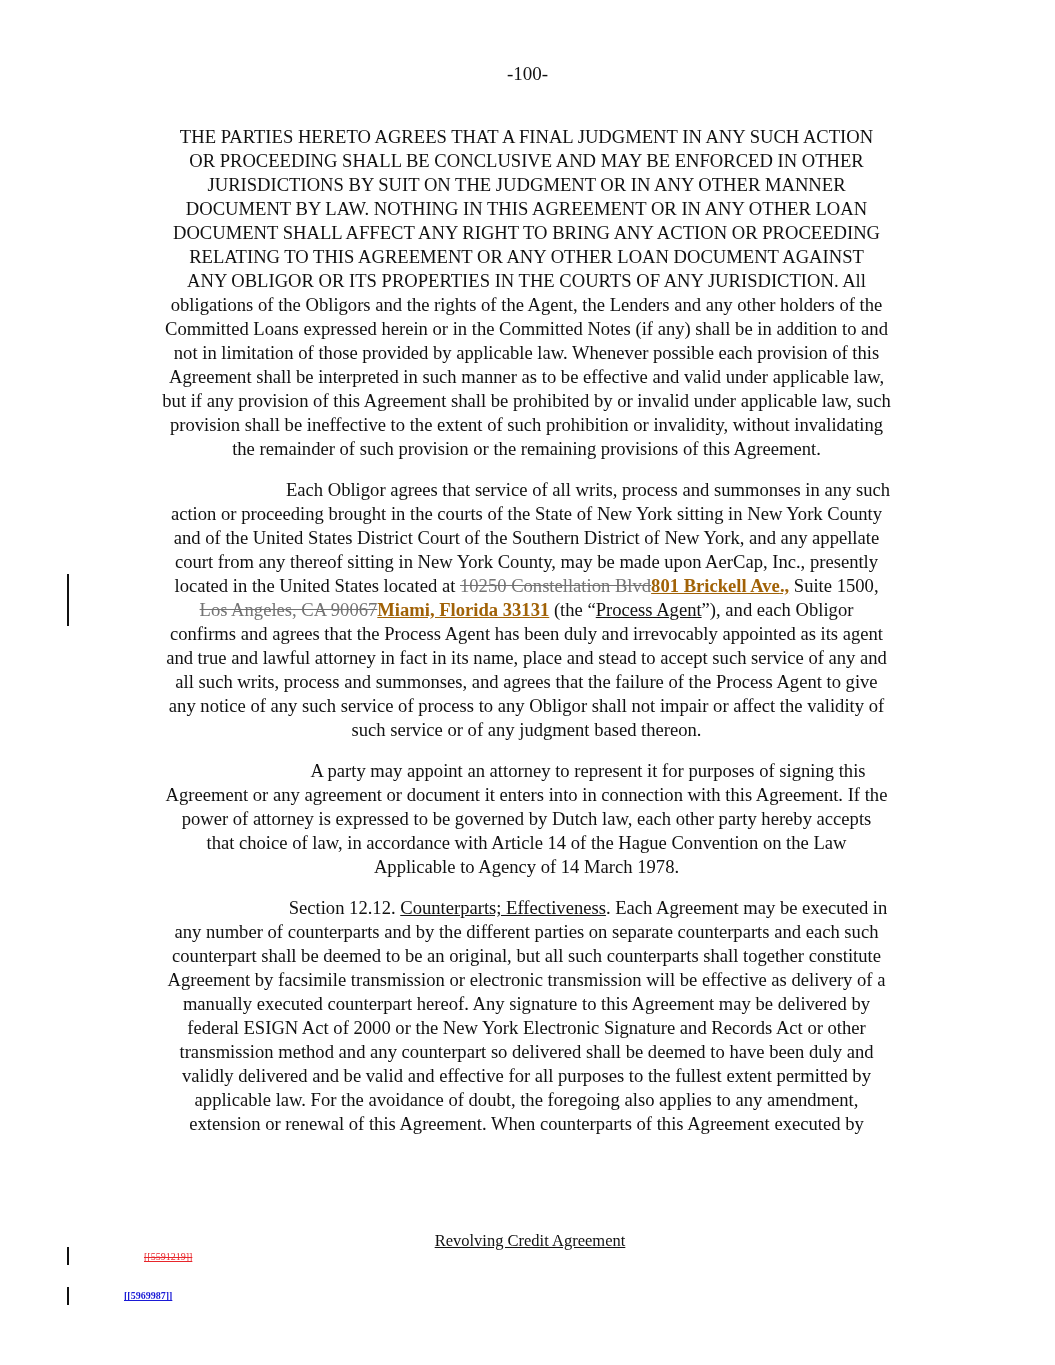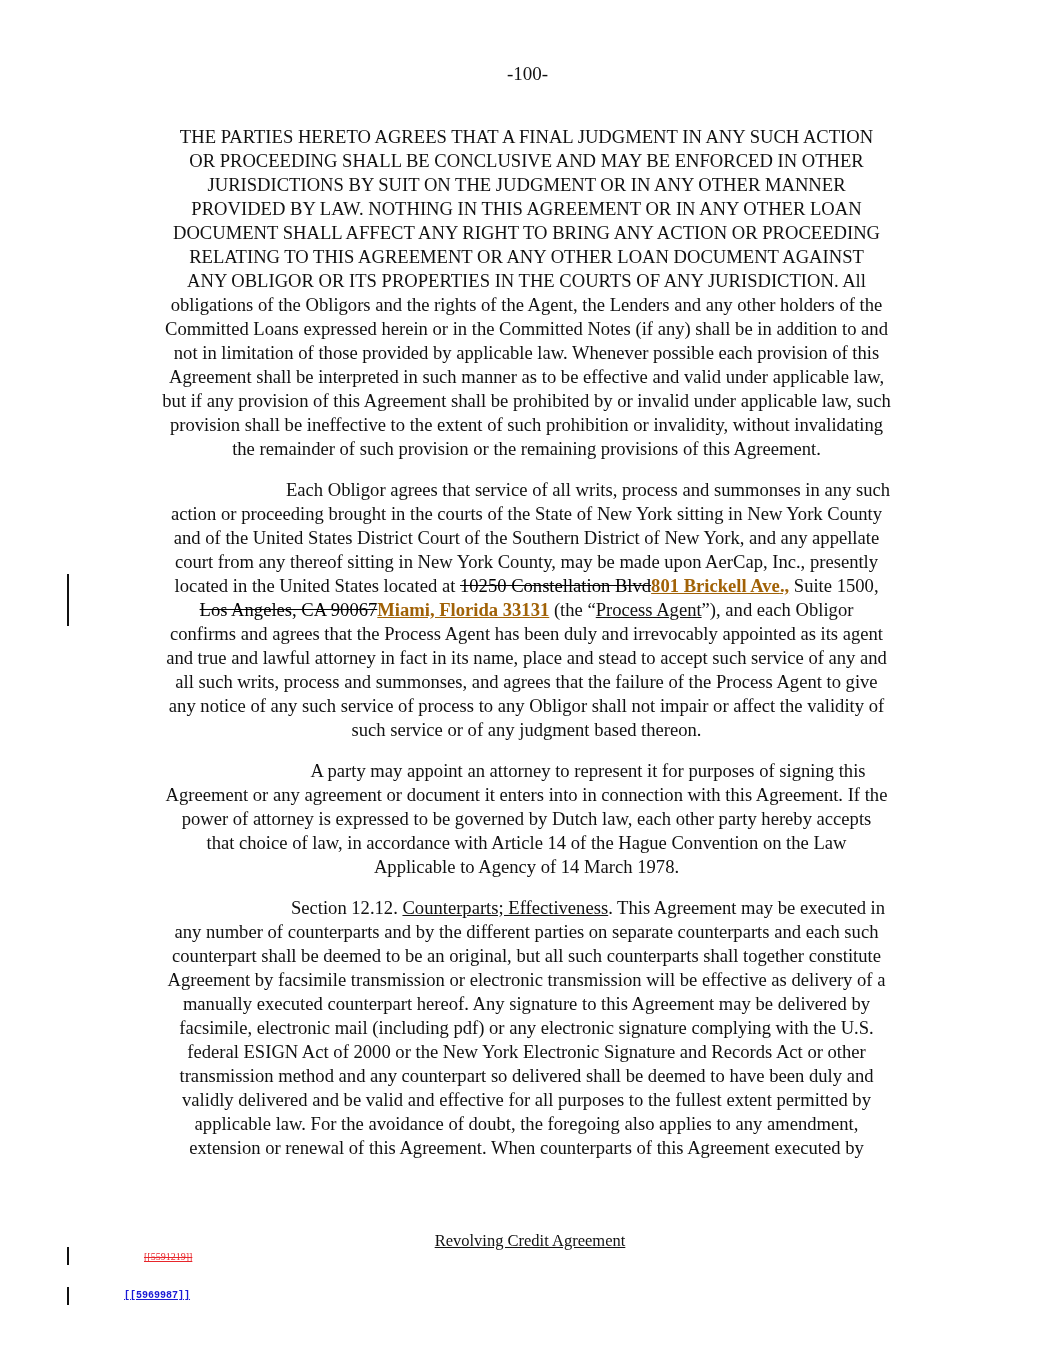--- a/index.html
+++ b/index.html
@@ -11,52 +11,52 @@
   .page-number {
     position: absolute; top: 62px; left: 0; width: 1055px;
     text-align: center; font-size: 19px; line-height: 24px;
   }
   .body-text {
     position: absolute; left: 124px; top: 125px; width: 805px;
     font-size: 18.6px; line-height: 24px;
   }
   .para { margin: 0 0 17px 0; text-align: center; }
   .line { display: block; white-space: nowrap; }
-  .del { color: #000000; text-decoration: line-through; }
+  .del { color: #737373; text-decoration: line-through; }
   .ins { color: #a16207; font-weight: bold; text-decoration: underline; }
   .u { text-decoration: underline; margin-top: 44px; }
   .change-bar {
     position: absolute; left: 67px; width: 2px; background: #111;
   }
   .footer-title {
     position: absolute; top: 1231px; left: 0; width: 1060px;
     text-align: center; font-size: 16.5px; text-decoration: underline;
   }
   .footer-id {
     position: absolute; left: 124px; font-size: 10px;
   }
   .footer-id.old { top: 1251px; color: #e8262b; text-decoration: underline line-through; padding-left: 20px; }
-  .footer-id.new { top: 1290px; color: #1a1ad6; font-weight: bold; text-decoration: underline; font-family: Liberation Mono, monospace; }
+  .footer-id.new { top: 1290px; color: #1a1ad6; font-weight: bold; text-decoration: underline; }
 </style>
 </head>
 <body>
 
 <div class="page-number">-100-</div>
 
 <div class="change-bar" style="top:574px;height:52px;"></div>
 <div class="change-bar" style="top:1247px;height:18px;"></div>
 <div class="change-bar" style="top:1287px;height:18px;"></div>
 
 <div class="body-text">
 
   <p class="para">
     <span class="line">THE PARTIES HERETO AGREES THAT A FINAL JUDGMENT IN ANY SUCH ACTION</span>
     <span class="line">OR PROCEEDING SHALL BE CONCLUSIVE AND MAY BE ENFORCED IN OTHER</span>
     <span class="line">JURISDICTIONS BY SUIT ON THE JUDGMENT OR IN ANY OTHER MANNER</span>
-    <span class="line">PROVIDED BY LAW.  NOTHING IN THIS AGREEMENT OR IN ANY OTHER LOAN</span>
+    <span class="line">DOCUMENT BY LAW.  NOTHING IN THIS AGREEMENT OR IN ANY OTHER LOAN</span>
     <span class="line">DOCUMENT SHALL AFFECT ANY RIGHT TO BRING ANY ACTION OR PROCEEDING</span>
     <span class="line">RELATING TO THIS AGREEMENT OR ANY OTHER LOAN DOCUMENT AGAINST</span>
     <span class="line">ANY OBLIGOR OR ITS PROPERTIES IN THE COURTS OF ANY JURISDICTION.  All</span>
     <span class="line">obligations of the Obligors and the rights of the Agent, the Lenders and any other holders of the</span>
     <span class="line">Committed Loans expressed herein or in the Committed Notes (if any) shall be in addition to and</span>
     <span class="line">not in limitation of those provided by applicable law.  Whenever possible each provision of this</span>
     <span class="line">Agreement shall be interpreted in such manner as to be effective and valid under applicable law,</span>
     <span class="line">but if any provision of this Agreement shall be prohibited by or invalid under applicable law, such</span>
     <span class="line">provision shall be ineffective to the extent of such prohibition or invalidity, without invalidating</span>
     <span class="line">the remainder of such provision or the remaining provisions of this Agreement.</span>
@@ -78,26 +78,25 @@
 
   <p class="para">
     <span class="line" style="padding-left:123px;">A party may appoint an attorney to represent it for purposes of signing this</span>
     <span class="line">Agreement or any agreement or document it enters into in connection with this Agreement. If the</span>
     <span class="line">power of attorney is expressed to be governed by Dutch law, each other party hereby accepts</span>
     <span class="line">that choice of law, in accordance with Article 14 of the Hague Convention on the Law</span>
     <span class="line">Applicable to Agency of 14 March 1978.</span>
   </p>
 
   <p class="para">
-    <span class="line" style="padding-left:123px;"><span>Section 12.12. </span><span class="u">Counterparts; Effectiveness</span><span>.  This Agreement may be executed in</span></span>
+    <span class="line" style="padding-left:123px;"><span>Section 12.12. </span><span class="u">Counterparts; Effectiveness</span><span>.  Each Agreement may be executed in</span></span>
     <span class="line">any number of counterparts and by the different parties on separate counterparts and each such</span>
     <span class="line">counterpart shall be deemed to be an original, but all such counterparts shall together constitute</span>
     <span class="line">Agreement by facsimile transmission or electronic transmission will be effective as delivery of a</span>
     <span class="line">manually executed counterpart hereof.  Any signature to this Agreement may be delivered by</span>
-    <span class="line">facsimile, electronic mail (including pdf) or any electronic signature complying with the U.S.</span>
     <span class="line">federal ESIGN Act of 2000 or the New York Electronic Signature and Records Act or other</span>
     <span class="line">transmission method and any counterpart so delivered shall be deemed to have been duly and</span>
     <span class="line">validly delivered and be valid and effective for all purposes to the fullest extent permitted by</span>
     <span class="line">applicable law. For the avoidance of doubt, the foregoing also applies to any amendment,</span>
     <span class="line">extension or renewal of this Agreement.    When counterparts of this Agreement executed by</span>
   </p>
 </div>
 
 <div class="footer-title">Revolving Credit Agreement</div>
 <div class="footer-id old">[[5591219]]</div>

